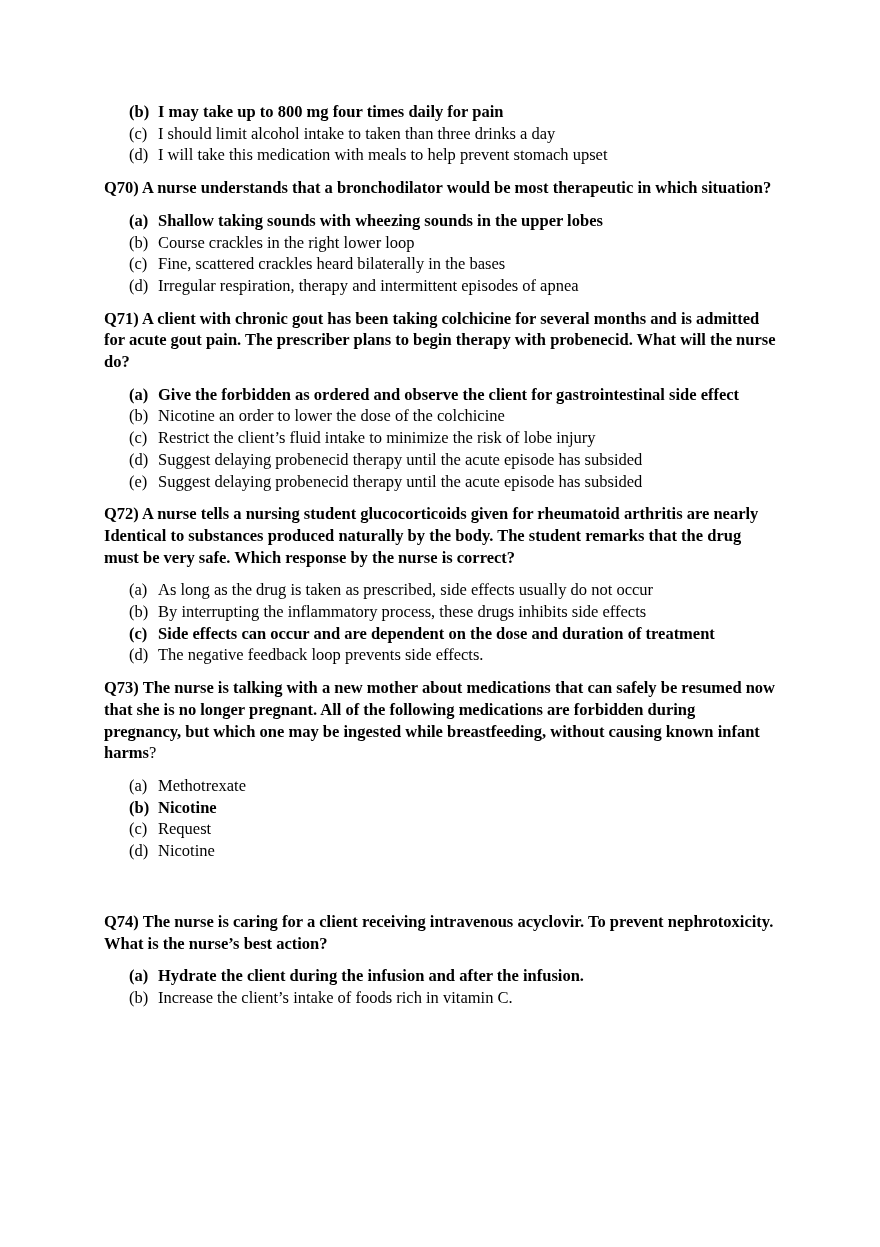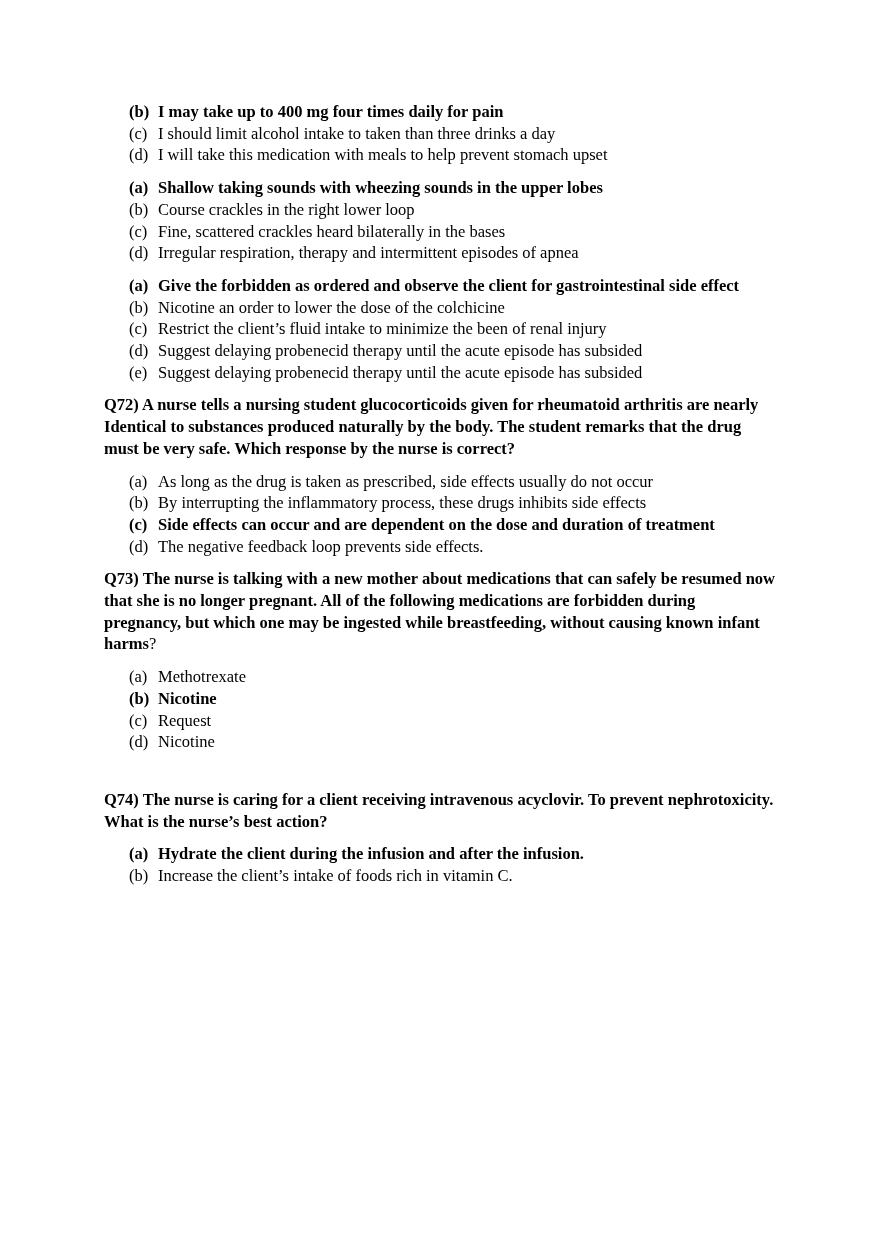--- a/index.html
+++ b/index.html
@@ -39,44 +39,45 @@
     font-weight: bold;
   }
   .opt-label {
     width: 29px;
     flex-shrink: 0;
   }
   .opt-text {
     flex: 1;
   }
   .extra-gap {
-    margin-top: 36px;
+    margin-top: 49px;
   }
 </style>
 </head>
 <body>
 
 <div class="page">
 
   <div class="options">
     <div class="option bold">
       <span class="opt-label">(b)</span>
-      <span class="opt-text">I may take up to 400 mg four times daily for pain</span>
+      <span class="opt-text">I may take up to 800 mg four times daily for pain</span>
     </div>
     <div class="option">
       <span class="opt-label">(c)</span>
       <span class="opt-text">I should limit alcohol intake to taken than three drinks a day</span>
     </div>
     <div class="option">
       <span class="opt-label">(d)</span>
       <span class="opt-text">I will take this medication with meals to help prevent stomach upset</span>
     </div>
   </div>
 
   <section>
+    <p class="question"><span>Q70) A nurse understands that a bronchodilator would be most therapeutic in which situation?</span><span class="tail"></span></p>
     <div class="options">
       <div class="option bold">
         <span class="opt-label">(a)</span>
         <span class="opt-text">Shallow taking sounds with wheezing sounds in the upper lobes</span>
       </div>
       <div class="option">
         <span class="opt-label">(b)</span>
         <span class="opt-text">Course crackles in the right lower loop</span>
       </div>
       <div class="option">
@@ -84,32 +85,33 @@
         <span class="opt-text">Fine, scattered crackles heard bilaterally in the bases</span>
       </div>
       <div class="option">
         <span class="opt-label">(d)</span>
         <span class="opt-text">Irregular respiration, therapy and intermittent episodes of apnea</span>
       </div>
     </div>
   </section>
 
   <section>
+    <p class="question"><span>Q71) A client with chronic gout has been taking colchicine for several months and is admitted for acute gout pain. The prescriber plans to begin therapy with probenecid. What will the nurse do?</span><span class="tail"></span></p>
     <div class="options">
       <div class="option bold">
         <span class="opt-label">(a)</span>
         <span class="opt-text">Give the forbidden as ordered and observe the client for gastrointestinal side effect</span>
       </div>
       <div class="option">
         <span class="opt-label">(b)</span>
         <span class="opt-text">Nicotine an order to lower the dose of the colchicine</span>
       </div>
       <div class="option">
         <span class="opt-label">(c)</span>
-        <span class="opt-text">Restrict the client’s fluid intake to minimize the been of renal injury</span>
+        <span class="opt-text">Restrict the client’s fluid intake to minimize the risk of lobe injury</span>
       </div>
       <div class="option">
         <span class="opt-label">(d)</span>
         <span class="opt-text">Suggest delaying probenecid therapy until the acute episode has subsided</span>
       </div>
       <div class="option">
         <span class="opt-label">(e)</span>
         <span class="opt-text">Suggest delaying probenecid therapy until the acute episode has subsided</span>
       </div>
     </div>

